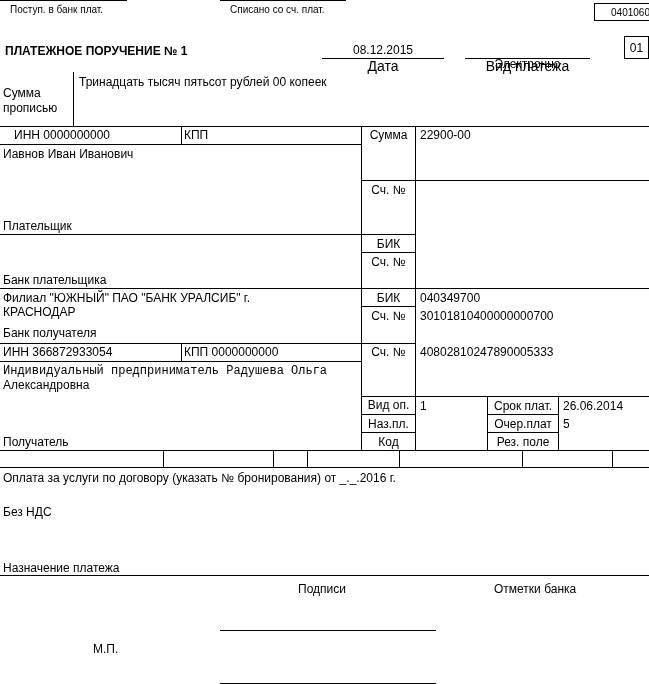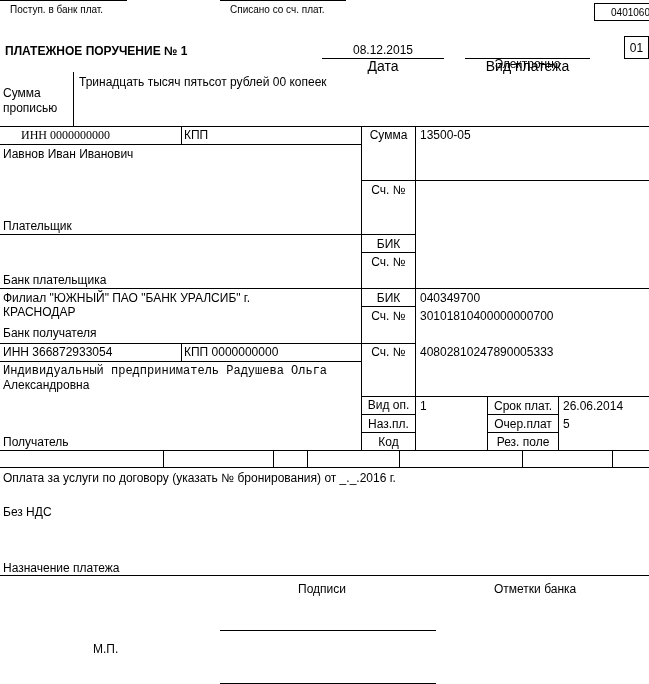--- a/index.html
+++ b/index.html
@@ -70,26 +70,26 @@
 <div class="vl" style="left:487px;top:396px;height:54px;"></div>
 <div class="vl" style="left:558px;top:396px;height:54px;"></div>
 
 <div class="vl" style="left:163px;top:450px;height:17px;"></div>
 <div class="vl" style="left:273px;top:450px;height:17px;"></div>
 <div class="vl" style="left:307px;top:450px;height:17px;"></div>
 <div class="vl" style="left:399px;top:450px;height:17px;"></div>
 <div class="vl" style="left:522px;top:450px;height:17px;"></div>
 <div class="vl" style="left:612px;top:450px;height:17px;"></div>
 
-<div class="t" style="left:21px;top:128px;font-family:Liberation Serif, serif;">ИНН 0000000000</div>
+<div class="t" style="left:14px;top:128px;">ИНН 0000000000</div>
 <div class="t" style="left:184px;top:128px;">КПП</div>
 <div class="t" style="left:3px;top:147px;">Иавнов Иван Иванович</div>
 <div class="t" style="left:3px;top:219px;">Плательщик</div>
 <div class="t c" style="left:362px;top:128px;width:53px;">Сумма</div>
-<div class="t" style="left:420px;top:128px;">13500-05</div>
+<div class="t" style="left:420px;top:128px;">22900-00</div>
 <div class="t c" style="left:362px;top:183px;width:53px;">Сч. №</div>
 <div class="t" style="left:420px;top:183px;"></div>
 
 <div class="t" style="left:3px;top:237px;"></div>
 <div class="t" style="left:3px;top:273px;">Банк плательщика</div>
 <div class="t c" style="left:362px;top:237px;width:53px;">БИК</div>
 <div class="t" style="left:420px;top:237px;"></div>
 <div class="t c" style="left:362px;top:255px;width:53px;">Сч. №</div>
 <div class="t" style="left:420px;top:255px;"></div>
 

